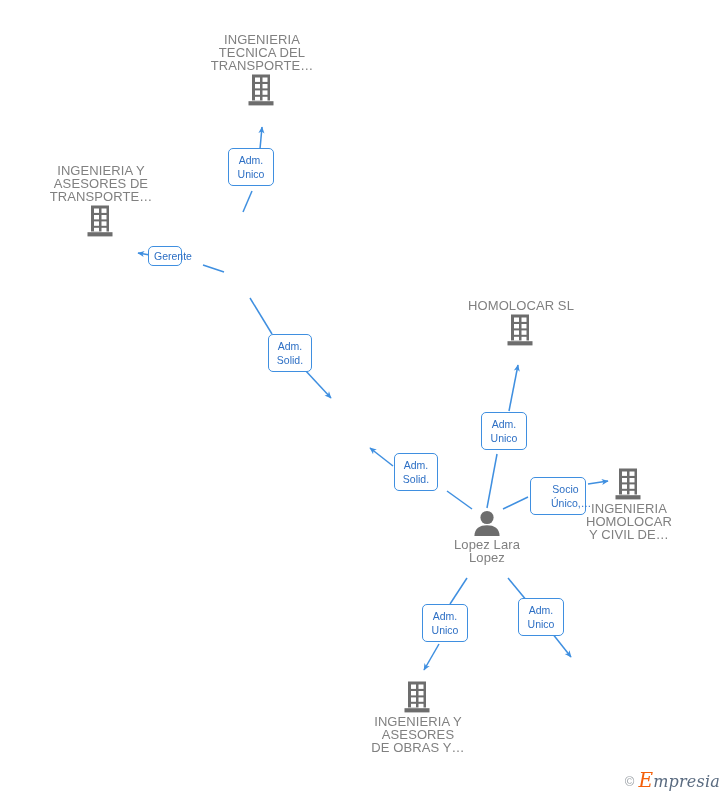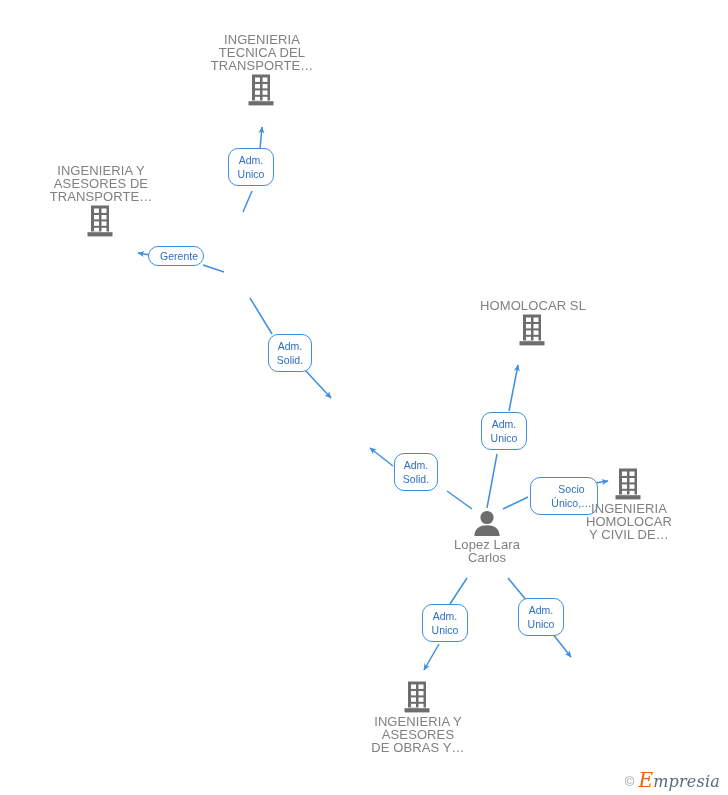--- a/index.html
+++ b/index.html
@@ -46,21 +46,21 @@
     margin:1px auto 1px auto;
   }
   .node .glyph svg{display:block;margin:0 auto;}
 
   
   .chip{
     position:absolute;
     box-sizing:border-box;
     background:#ffffff;
     border:1.3px solid #3f8fe0;
-    border-radius:10px;
+    border-radius:5px;
     color:#2d6fc4;
     font-size:10.5px;
     line-height:14px;
     text-align:center;
     padding:4px 5px 4px 5px;
     white-space:nowrap;
     box-shadow:0 0 0 0 rgba(0,0,0,0);
   }
   .chip span{display:block;}
 
@@ -130,40 +130,40 @@
       <path d="M508,578 L527,601"></path>
       <path d="M552,633 L571,657" marker-end="url(#arw)"></path>
     </g>
   </svg>
 
   <div class="chip" style="left:228px; top:148px; width:46px;">
     <span>Adm.</span>
     <span>Unico</span>
   </div>
 
-  <div class="chip" style="left:148px; top:246px; width:56px; padding:2px 5px;text-align:right;">
+  <div class="chip" style="left:148px; top:246px; width:34px; padding:2px 5px;">
     <span>Gerente</span>
   </div>
 
   <div class="chip" style="left:268px; top:334px; width:44px;">
     <span>Adm.</span>
     <span>Solid.</span>
   </div>
 
   <div class="chip" style="left:394px; top:453px; width:44px;">
     <span>Adm.</span>
     <span>Solid.</span>
   </div>
 
   <div class="chip" style="left:481px; top:412px; width:46px;">
     <span>Adm.</span>
     <span>Unico</span>
   </div>
 
-  <div class="chip" style="left:530px; top:477px; width:68px;padding-left:20px;">
+  <div class="chip" style="left:530px; top:477px; width:56px;padding-left:20px;">
     <span>Socio</span>
     <span>Único,…</span>
   </div>
 
   <div class="chip" style="left:422px; top:604px; width:46px;">
     <span>Adm.</span>
     <span>Unico</span>
   </div>
 
   <div class="chip" style="left:518px; top:598px; width:46px;">
@@ -206,21 +206,21 @@
         <rect x="15.5" y="17.4" width="5" height="4.4" fill="#fff"></rect>
         <rect x="8" y="23.8" width="5" height="3.7" fill="#fff"></rect>
         <rect x="15.5" y="23.8" width="5" height="4.4" fill="#fff"></rect>
         <rect x="1.5" y="28.2" width="25" height="4.2" fill="#6d6d6d"></rect>
       </svg>
     </span>
   </div>
 
 
 
-  <div class="node" style="left:533px; top:299px;">
+  <div class="node" style="left:521px; top:299px;">
     <span class="label">HOMOLOCAR SL</span>
     <span class="glyph">
       <svg width="30" height="34" viewBox="0 0 30 34" aria-hidden="true">
         <rect x="5" y="1.5" width="18" height="26" fill="#6d6d6d"></rect>
         <rect x="8" y="4.5" width="5" height="4.4" fill="#fff"></rect>
         <rect x="15.5" y="4.5" width="5" height="4.4" fill="#fff"></rect>
         <rect x="8" y="11" width="5" height="4.4" fill="#fff"></rect>
         <rect x="15.5" y="11" width="5" height="4.4" fill="#fff"></rect>
         <rect x="8" y="17.4" width="5" height="4.4" fill="#fff"></rect>
         <rect x="15.5" y="17.4" width="5" height="4.4" fill="#fff"></rect>
@@ -232,21 +232,21 @@
   </div>
 
   <div class="node" style="left:487px; top:508px;">
     <span class="glyph">
       <svg width="30" height="28" viewBox="0 0 30 28" aria-hidden="true">
         <circle cx="15" cy="8.5" r="6.6" fill="#6d6d6d"></circle>
         <path d="M2.4,27 C2.4,19.4 7.8,16.2 15,16.2 C22.2,16.2 27.6,19.4 27.6,27 Z" fill="#6d6d6d"></path>
       </svg>
     </span>
     <span class="label">Lopez Lara</span>
-    <span class="label">Carlos</span>
+    <span class="label">Lopez</span>
   </div>
 
   <div class="node" style="left:629px; top:466px;">
     <span class="glyph">
       <svg width="30" height="34" viewBox="0 0 30 34" aria-hidden="true">
         <rect x="5" y="1.5" width="18" height="26" fill="#6d6d6d"></rect>
         <rect x="8" y="4.5" width="5" height="4.4" fill="#fff"></rect>
         <rect x="15.5" y="4.5" width="5" height="4.4" fill="#fff"></rect>
         <rect x="8" y="11" width="5" height="4.4" fill="#fff"></rect>
         <rect x="15.5" y="11" width="5" height="4.4" fill="#fff"></rect>

